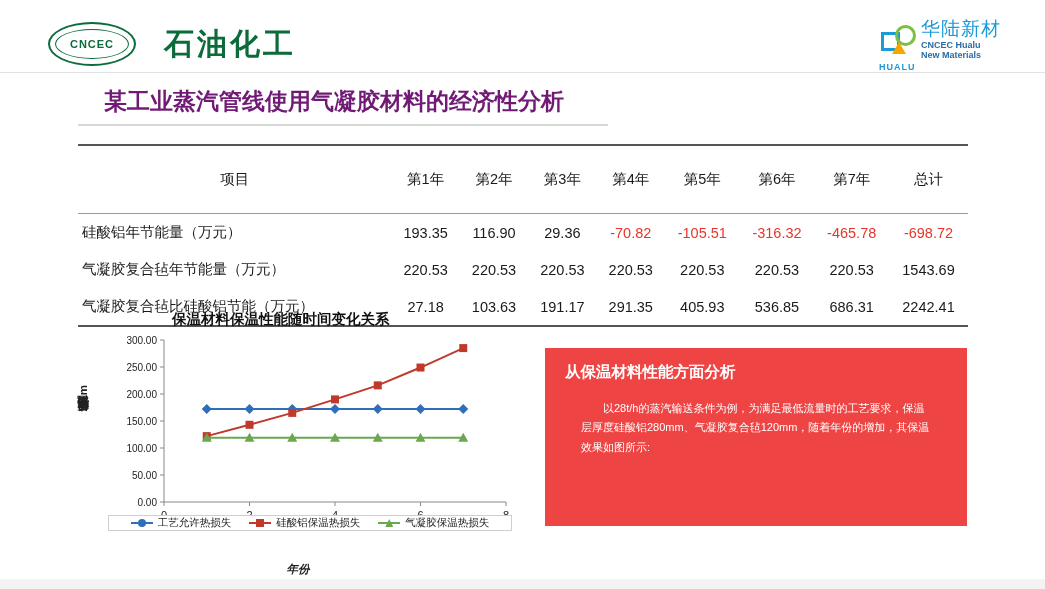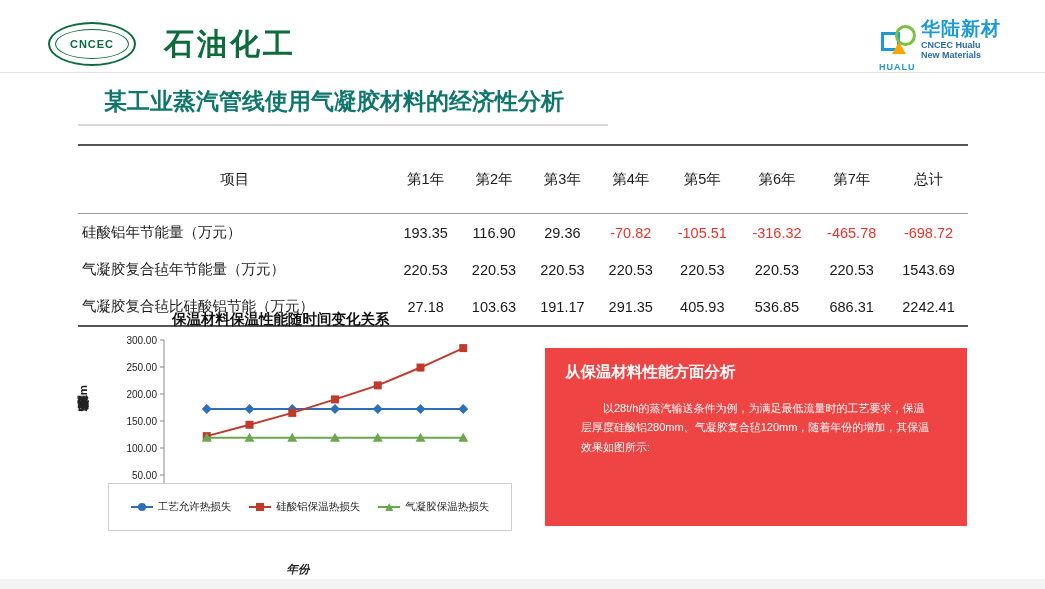--- a/index.html
+++ b/index.html
@@ -20,46 +20,46 @@
     border:1px solid #0b6b3a;border-radius:50%/50%;
   }
   .cnce-badge span{font-size:11px;font-weight:bold;color:#0b6b3a;letter-spacing:1px;z-index:2;}
   .cnce-title{font-size:30px;font-weight:bold;color:#0b6b3a;letter-spacing:3px;}
   .logo-right{position:absolute;right:44px;top:18px;display:flex;align-items:center;gap:8px;}
   .hl-mark{position:relative;width:34px;height:34px;}
   .hl-mark .sq{position:absolute;left:2px;top:10px;width:13px;height:13px;border:3px solid #1c9ad6;}
   .hl-mark .ci{position:absolute;left:16px;top:3px;width:15px;height:15px;border:3px solid #7ac143;border-radius:50%;}
   .hl-mark .tri{position:absolute;left:13px;top:20px;width:0;height:0;border-left:7px solid transparent;border-right:7px solid transparent;border-bottom:12px solid #f7a600;}
   .hl-txt{line-height:1.15;}
-  .hl-cn{font-size:19px;font-weight:bold;color:#1c9ad6;letter-spacing:1px;}
+  .hl-cn{font-size:19px;font-weight:normal;color:#1c9ad6;letter-spacing:1px;}
   .hl-sub{font-size:9px;color:#2b6ca3;font-weight:bold;}
   .hl-huang{position:absolute;left:-0px;top:40px;font-size:9px;font-weight:bold;color:#1c9ad6;letter-spacing:1px;}
   
   .page-title{
-    position:absolute;left:104px;top:86px;font-size:23px;font-weight:bold;color:#0f766e;
+    position:absolute;left:104px;top:86px;font-size:23px;font-weight:bold;color:#701a75;
   }
   .title-rule{position:absolute;left:78px;top:124px;width:530px;height:2px;background:#d7d7d7;}
   
   .tbl{position:absolute;left:78px;top:144px;width:890px;border-collapse:collapse;font-size:14.5px;color:#1a1a1a;}
   .tbl th{font-weight:normal;padding:24px 4px;text-align:center;white-space:nowrap;}
   .tbl td{padding:9px 4px;text-align:center;white-space:nowrap;}
   .tbl td.rowhead{text-align:left;}
   .tbl thead tr{border-top:2px solid #555;border-bottom:1px solid #999;}
   .tbl tbody tr:last-child{border-bottom:2px solid #555;}
   .neg{color:#e8352b;}
   
   .chart-title{position:absolute;left:172px;top:310px;font-size:14.5px;font-weight:bold;color:#111;}
   .chart-box{position:absolute;left:78px;top:332px;width:440px;height:225px;}
   .ylab{
     position:absolute;left:-2px;top:52px;writing-mode:vertical-rl;transform:rotate(180deg);
     font-size:11.5px;font-weight:bold;color:#222;letter-spacing:1px;
   }
   .xlab{position:absolute;left:0;right:0;bottom:-20px;text-align:center;font-size:11.5px;font-weight:bold;color:#222;font-style:italic;}
   .legend{position:absolute;left:30px;bottom:26px;width:404px;display:flex;justify-content:center;gap:18px;
-          border:1px solid #cfcfcf;padding:16px 6px;background:#fff;box-sizing:border-box;}
+          border:1px solid #cfcfcf;padding:0 6px;background:#fff;box-sizing:border-box;}
   .lg{display:flex;align-items:center;gap:5px;font-size:10.5px;color:#222;}
   .lg i{display:inline-block;width:22px;height:2px;position:relative;}
   .lg i:after{content:"";position:absolute;left:7px;top:-3px;width:8px;height:8px;}
   .lg.a i{background:#2f6fba;}
   .lg.a i:after{background:#2f6fba;border-radius:50%;}
   .lg.b i{background:#c0392b;}
   .lg.b i:after{background:#c0392b;}
   .lg.c i{background:#6aa84f;}
   .lg.c i:after{background:#6aa84f;clip-path:polygon(50% 0,100% 100%,0 100%);}
   

